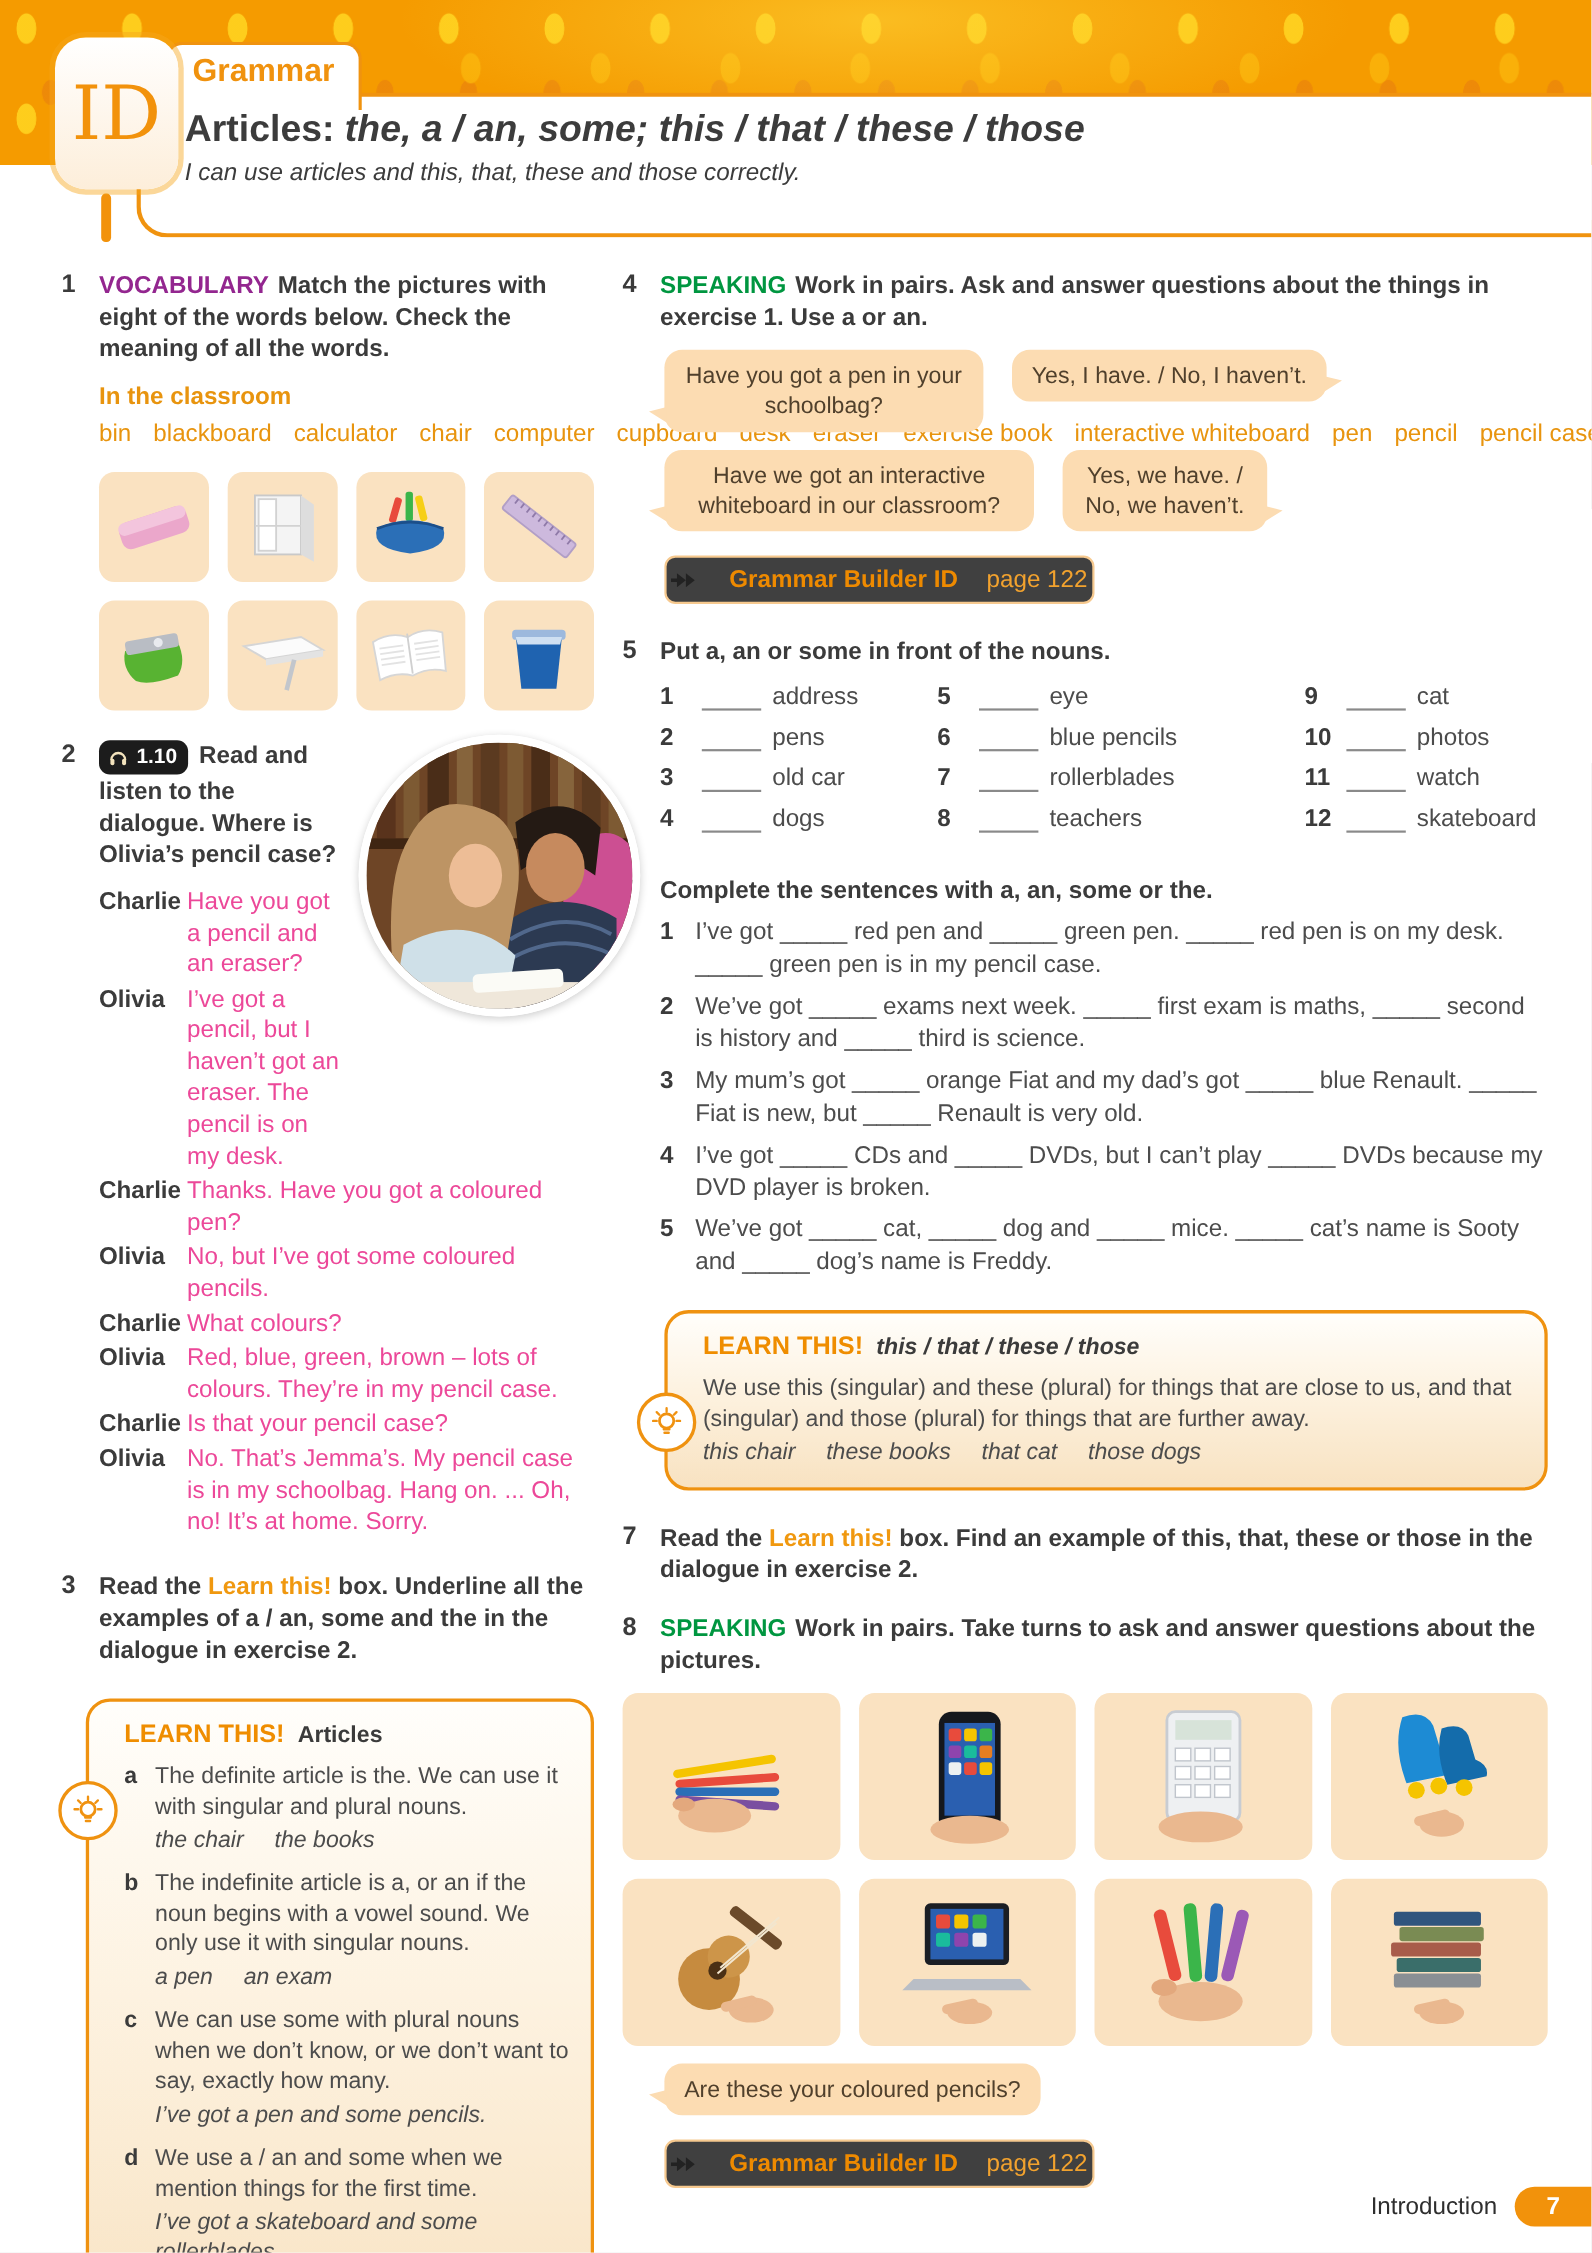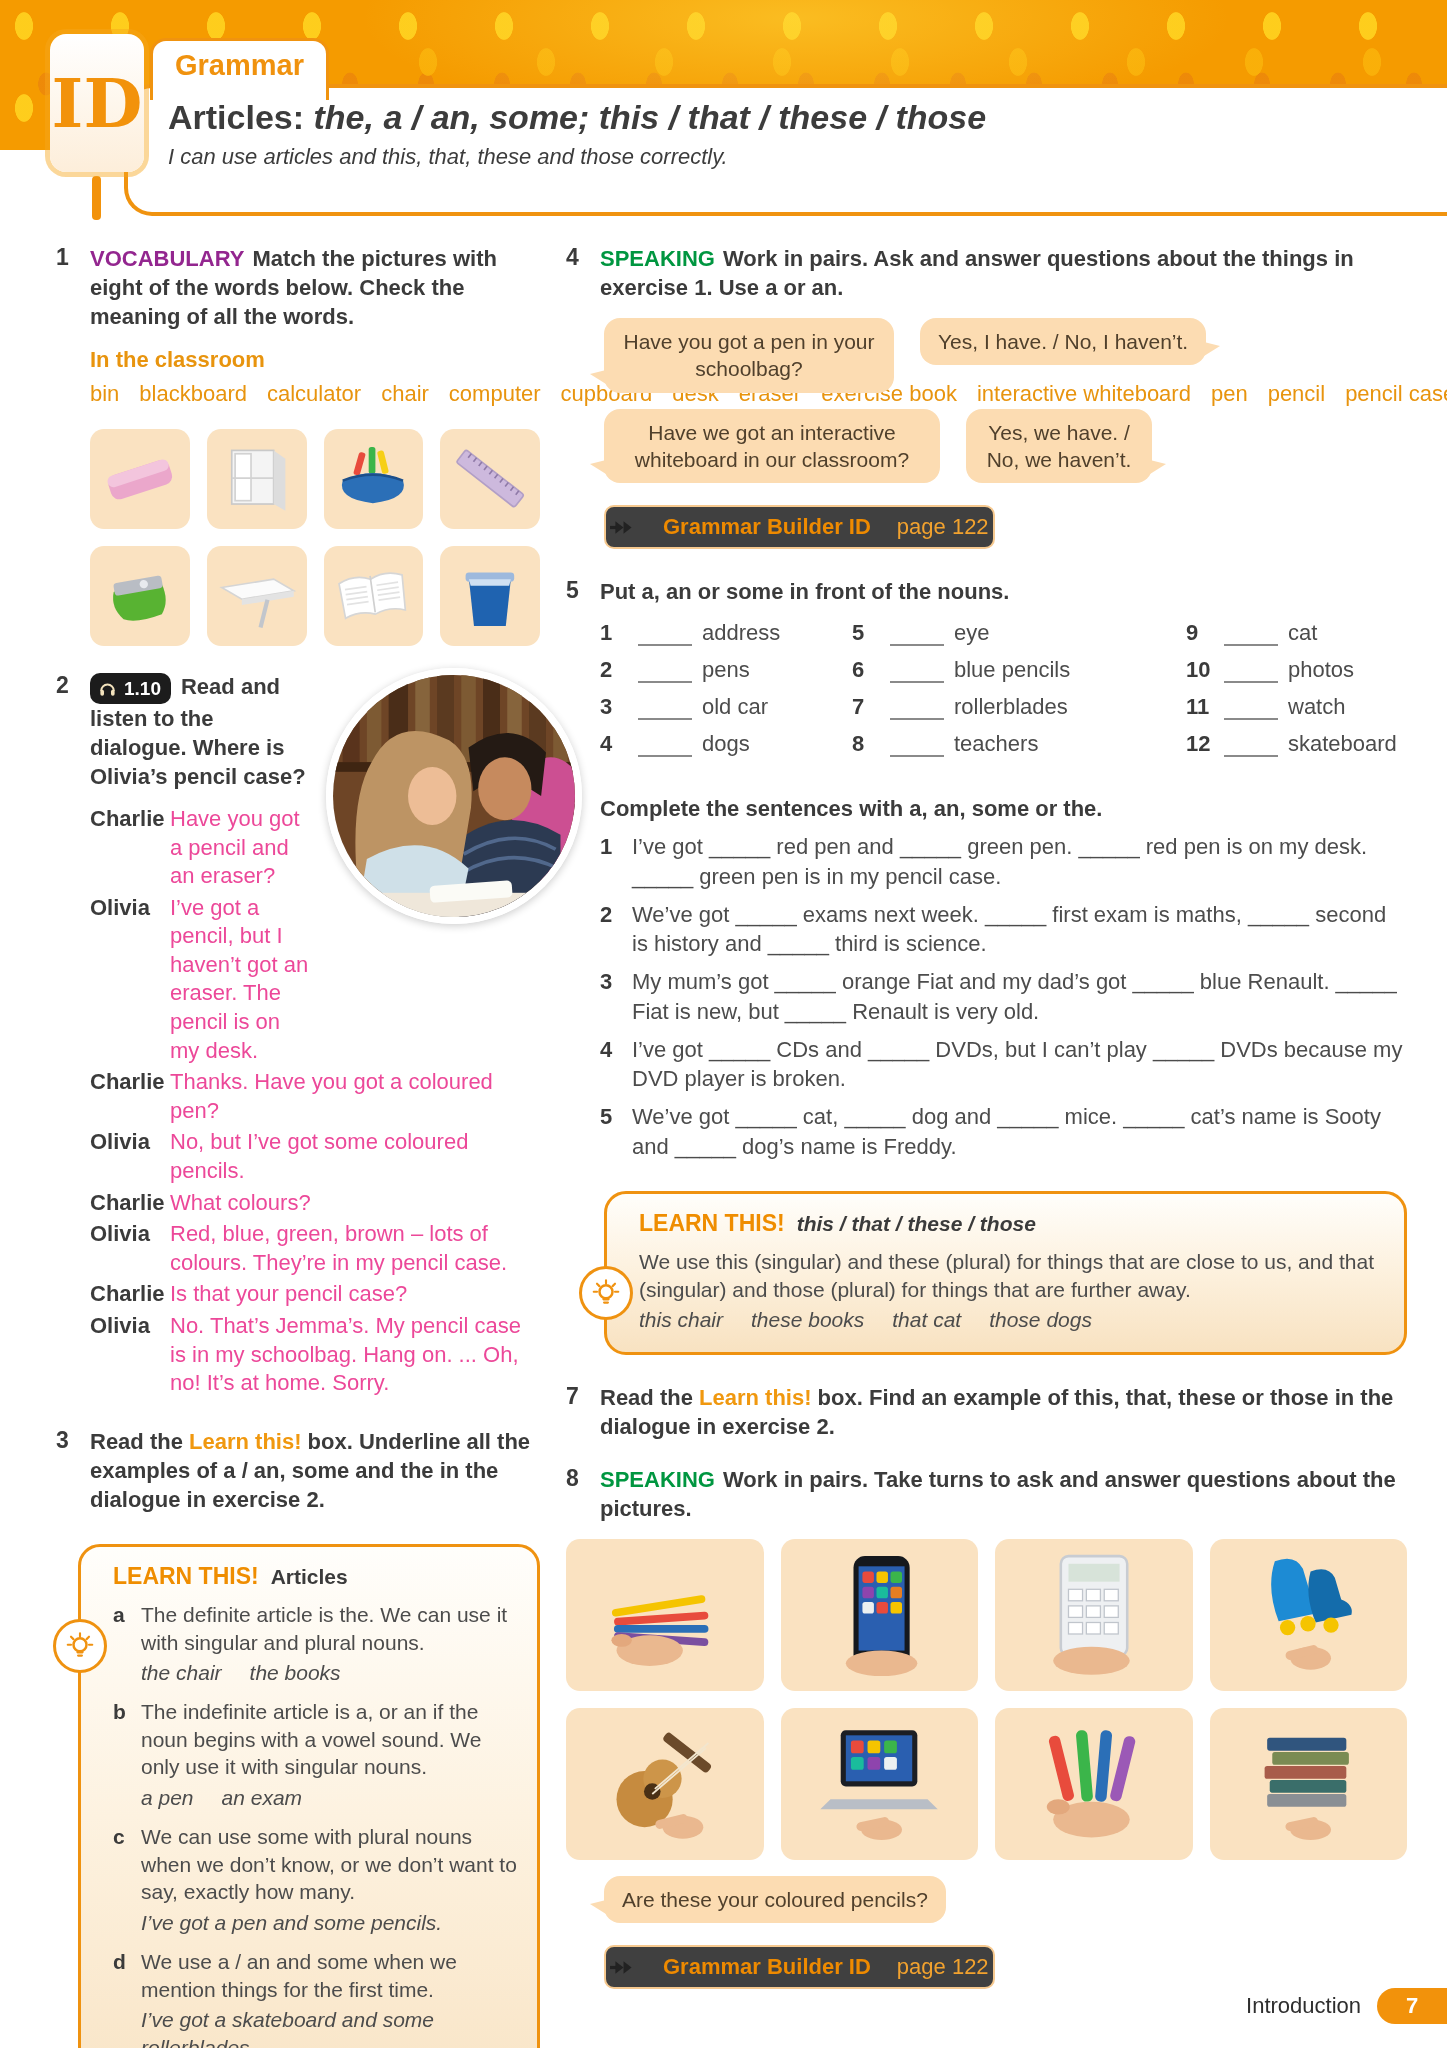--- a/index.html
+++ b/index.html
@@ -7,24 +7,24 @@
         font-family:"Liberation Sans",sans-serif;color:#3e3e3e;margin:0 auto;}
   
   .banner{position:absolute;top:0;left:0;width:100%;height:150px;background-color:#f59b00;
     background-image:
       radial-gradient(620px 150px at 55% 12%, rgba(255,216,60,.55), transparent 70%),
       radial-gradient(ellipse 15px 23px at 24px 26px, rgba(255,208,30,.95) 58%, transparent 62%),
       radial-gradient(ellipse 15px 23px at 74px 62px, rgba(250,178,10,.9) 58%, transparent 62%),
       radial-gradient(ellipse 13px 19px at 46px 84px, rgba(236,135,10,.85) 58%, transparent 62%);
     background-size:auto,96px 82px,118px 92px,76px 98px;
     background-repeat:no-repeat,repeat,repeat,repeat;}
-  .id-badge{position:absolute;left:50px;top:34px;width:94px;height:138px;z-index:4;
-    background:linear-gradient(180deg,#ffffff,#fdeeda);border-radius:16px;
+  .id-badge{position:absolute;left:50px;top:34px;width:112px;height:138px;z-index:4;
+    background:linear-gradient(180deg,#ffffff,#fdeeda);border-radius:28px;
     box-shadow:0 0 0 5px rgba(247,166,28,.45);display:flex;align-items:center;justify-content:center;
-    font-family:"DejaVu Serif",serif;font-weight:bold;font-size:68px;color:#f2920b;}
+    font-family:"DejaVu Serif",serif;font-weight:normal;font-size:68px;color:#f2920b;}
   .id-stem{position:absolute;left:92px;top:176px;width:9px;height:44px;background:#f2920b;border-radius:4px;z-index:1;}
   .grammar-tab{position:absolute;left:150px;top:38px;z-index:3;background:#fff;color:#f0920e;
     font-weight:bold;font-size:29px;padding:8px 22px 18px;border:3px solid #f0930f;border-bottom:none;
     border-radius:16px 16px 0 0;}
   .title-card{position:absolute;left:124px;top:84px;right:0;height:132px;z-index:2;background:#fff;
     border:4px solid #f0930f;border-right:none;border-radius:28px 0 0 28px;box-sizing:border-box;
     padding:10px 28px 0 40px;}
   .page-title{font-size:34px;font-weight:bold;color:#3c3c3c;line-height:1.15;}
   .it{font-style:italic;}
   .page-subtitle{font-size:22px;font-style:italic;margin-top:7px;color:#3c3c3c;}

